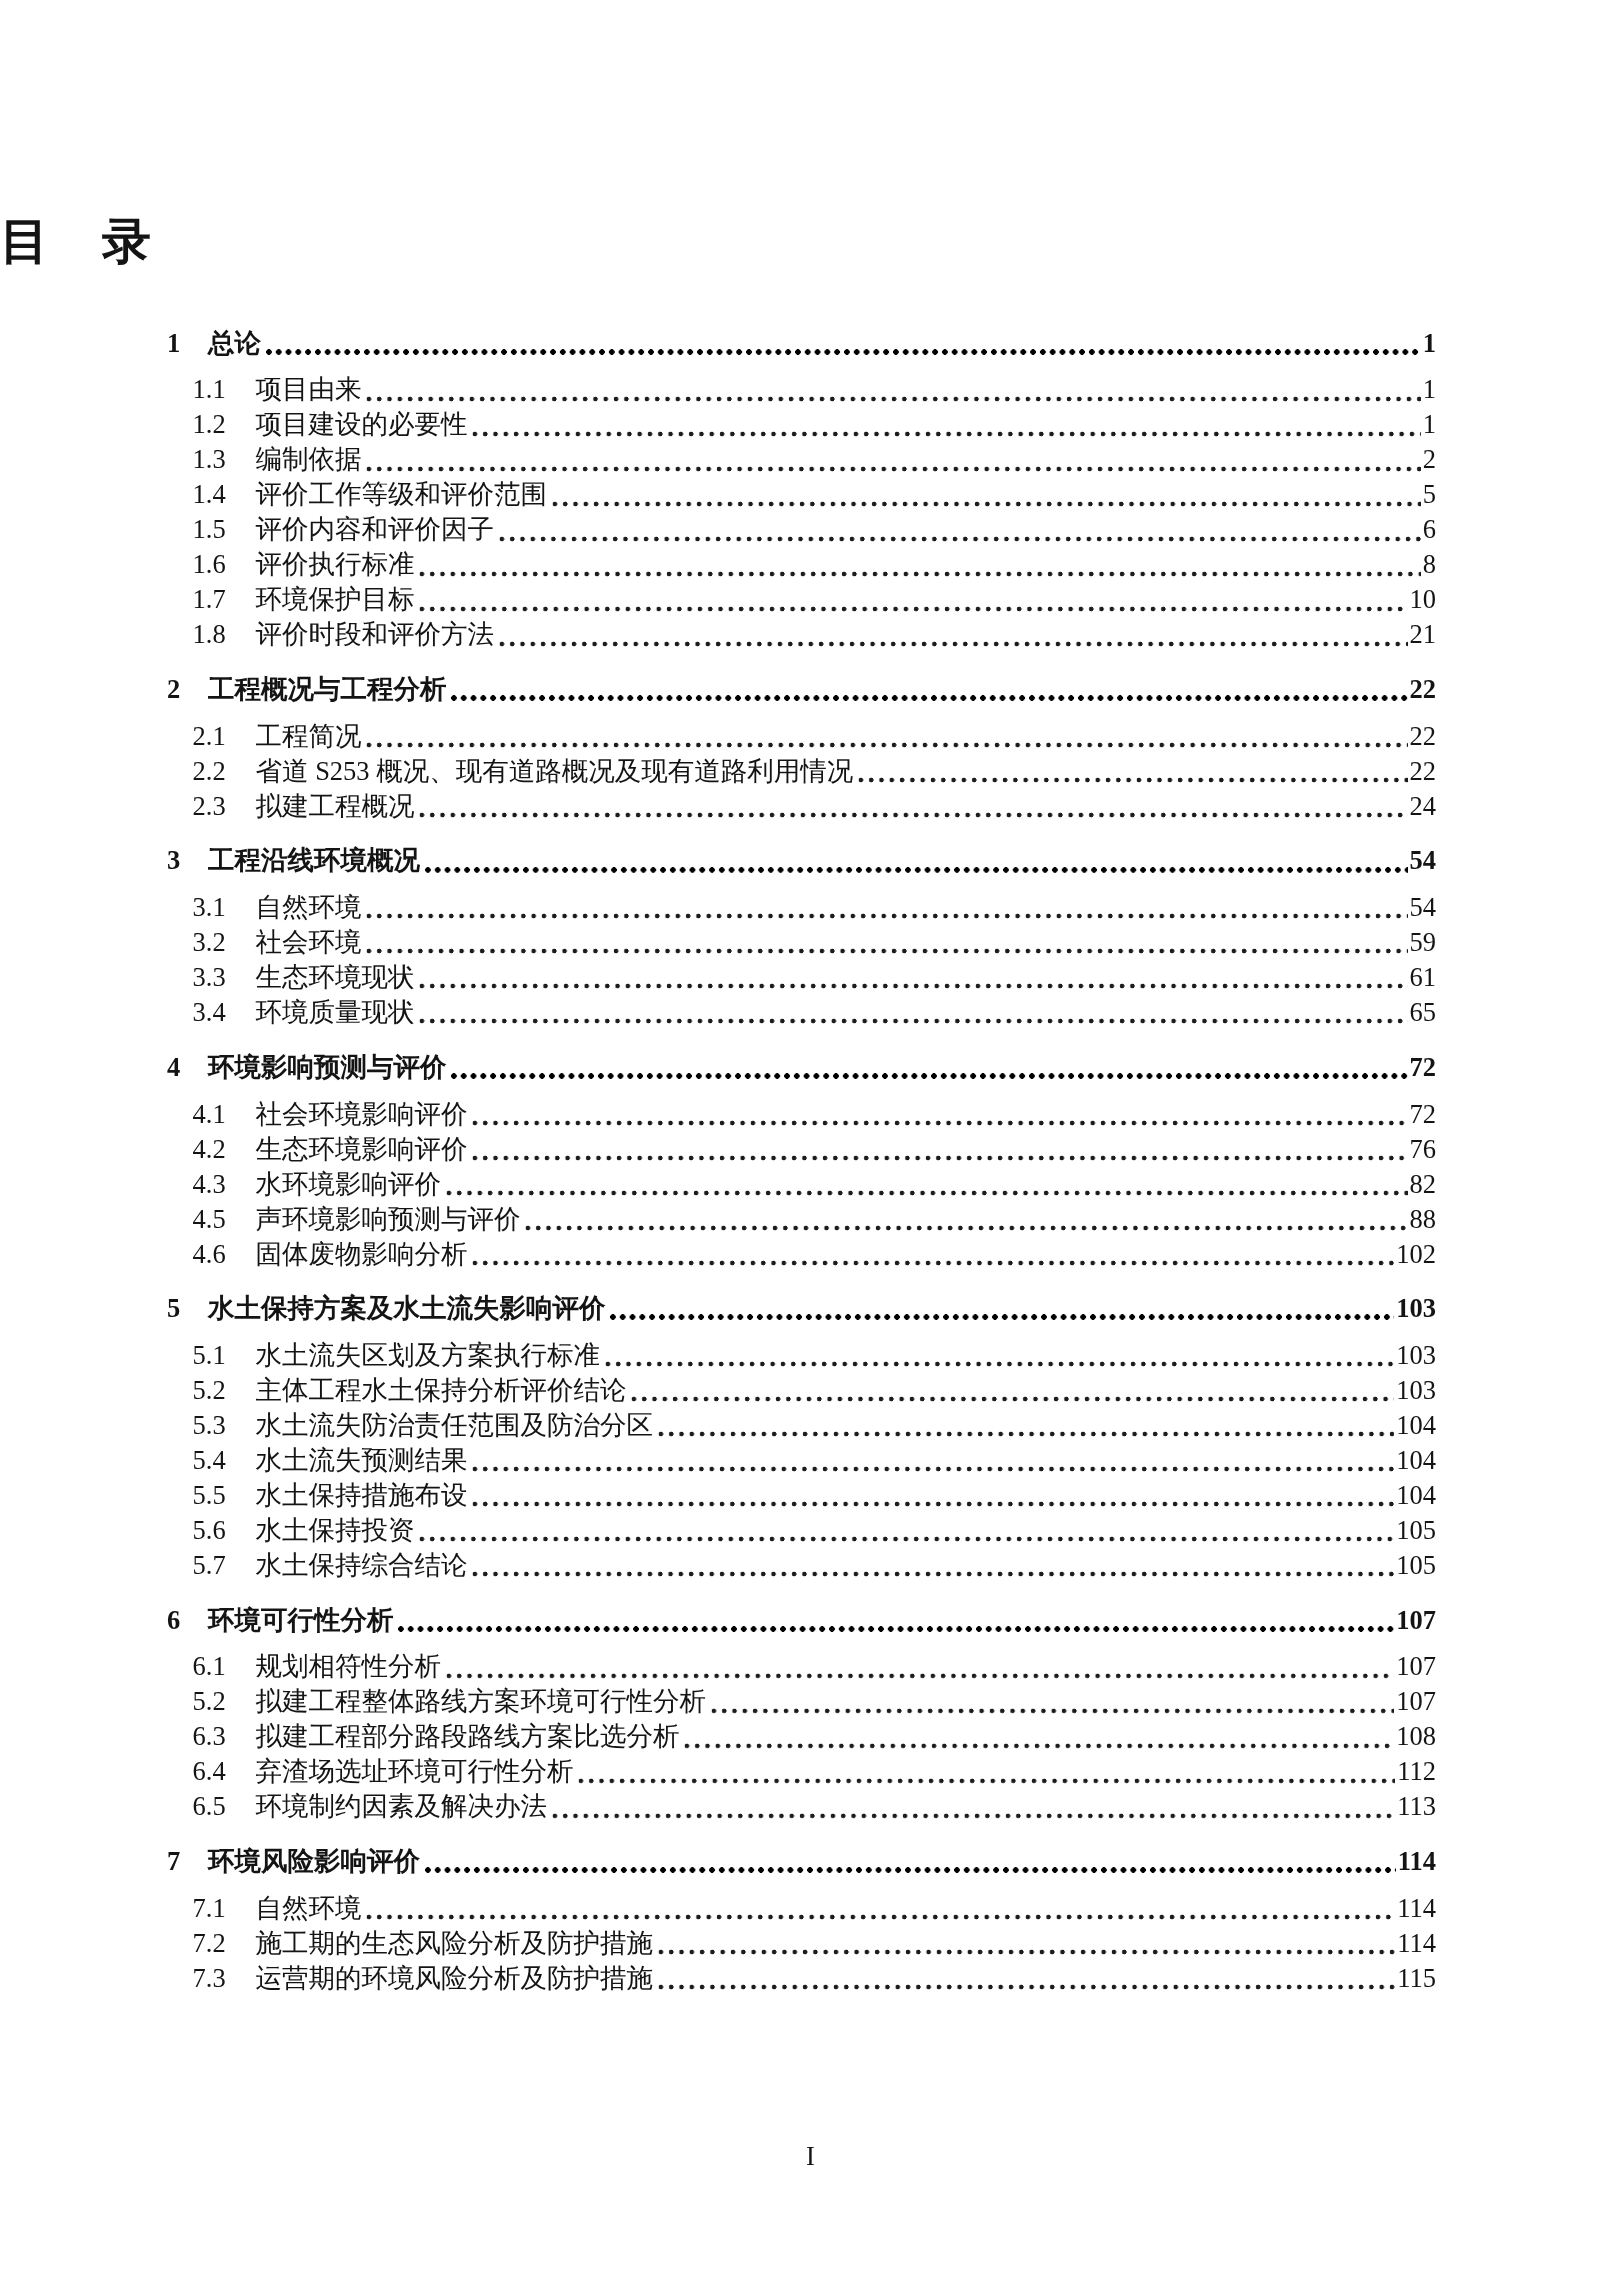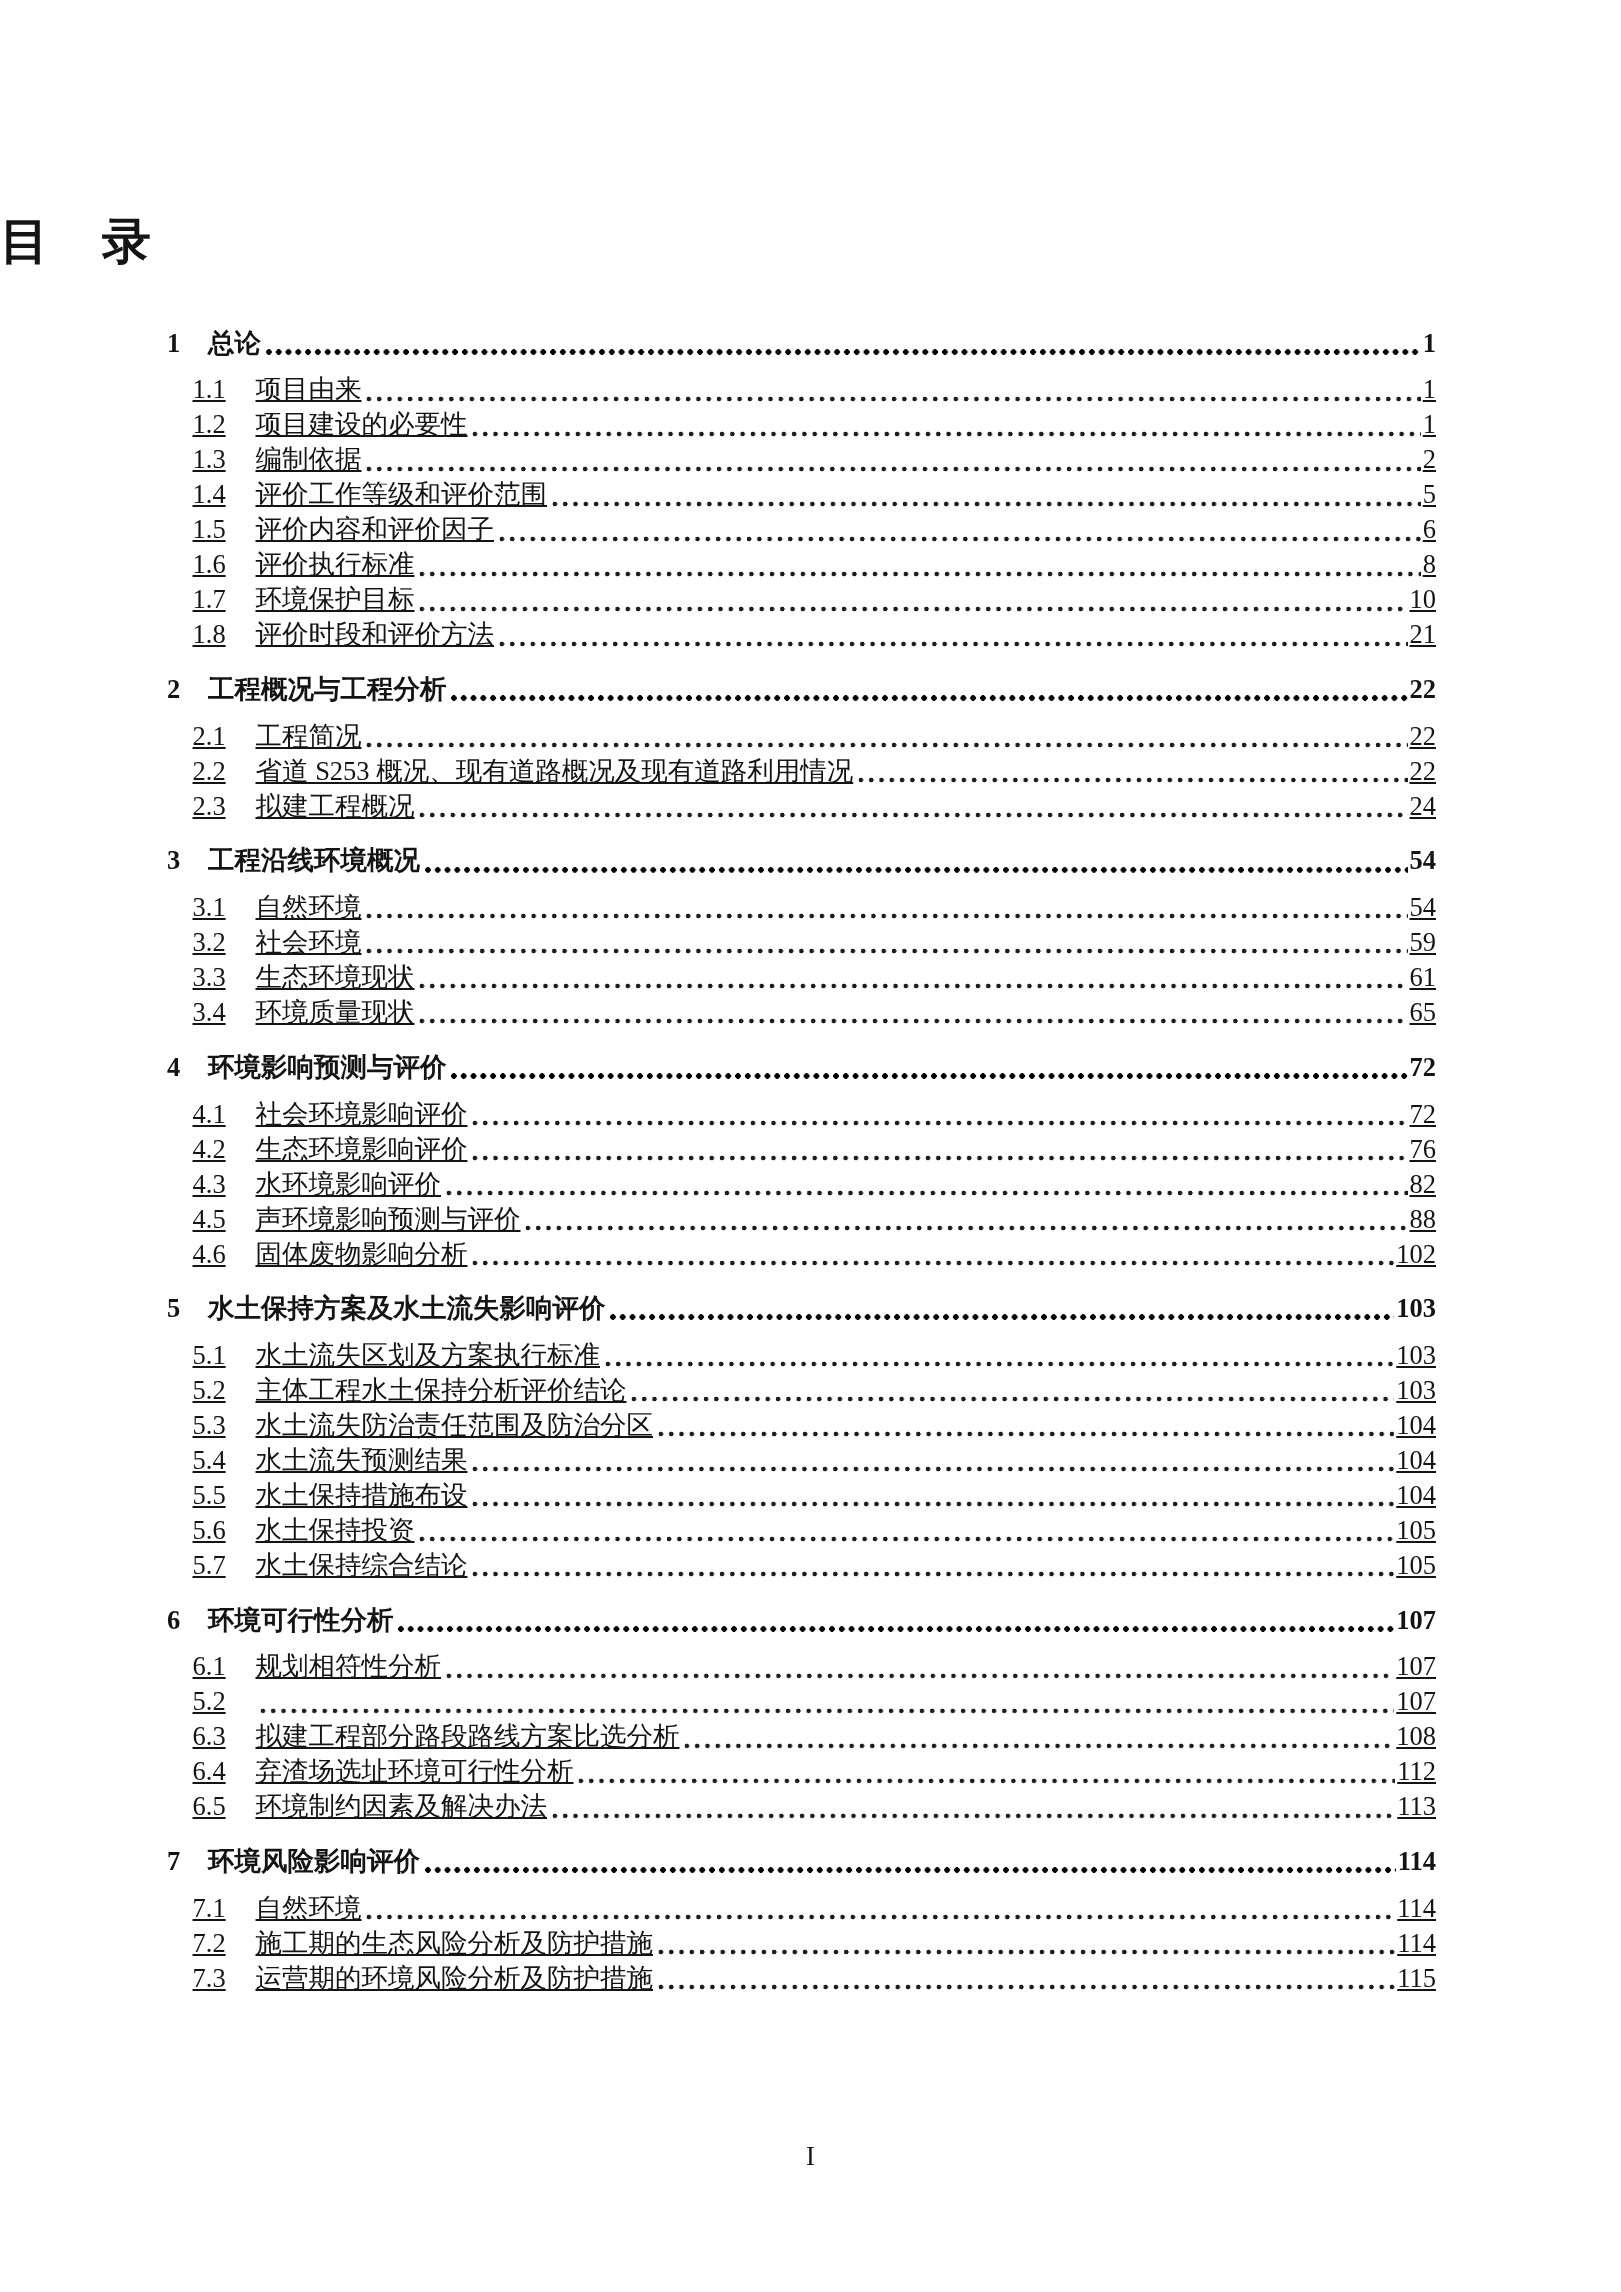--- a/index.html
+++ b/index.html
@@ -48,21 +48,21 @@
     flex:1 1 0;
     min-width:13.7px;
     align-self:flex-end;
     height:7.8px;
     margin:0 2px 4.9px 3.9px;
     background-image:radial-gradient(circle at 3.9px 3.9px,#1b1b1b 2px,transparent 2.6px);
     background-size:10.3px 7.8px;
     background-repeat:repeat-x;
     background-position:left center;
   }
-  .row.sub{padding-left:25.5px;text-decoration:underline;}
+  .row.sub{padding-left:25.5px;}
   .row.sub .num{width:63px;}
   .row.chapter{
     font-weight:bold;
     margin-top:19.6px;
     margin-bottom:11.8px;
   }
   .row.chapter .num{width:41px;}
   .row.chapter .dots{
     background-image:radial-gradient(circle at 3.9px 3.9px,#000000 2.5px,transparent 3px);
     background-size:9.8px 7.8px;
@@ -282,20 +282,21 @@
     <span class="pg">107</span>
   </div>
       <div class="row sub">
     <span class="num">6.1</span>
     <span class="label">规划相符性分析</span>
     <span class="dots"></span>
     <span class="pg">107</span>
   </div>
       <div class="row sub">
     <span class="num">5.2</span>
+    <span class="label">拟建工程整体路线方案环境可行性分析</span>
     <span class="dots"></span>
     <span class="pg">107</span>
   </div>
       <div class="row sub">
     <span class="num">6.3</span>
     <span class="label">拟建工程部分路段路线方案比选分析</span>
     <span class="dots"></span>
     <span class="pg">108</span>
   </div>
       <div class="row sub">

